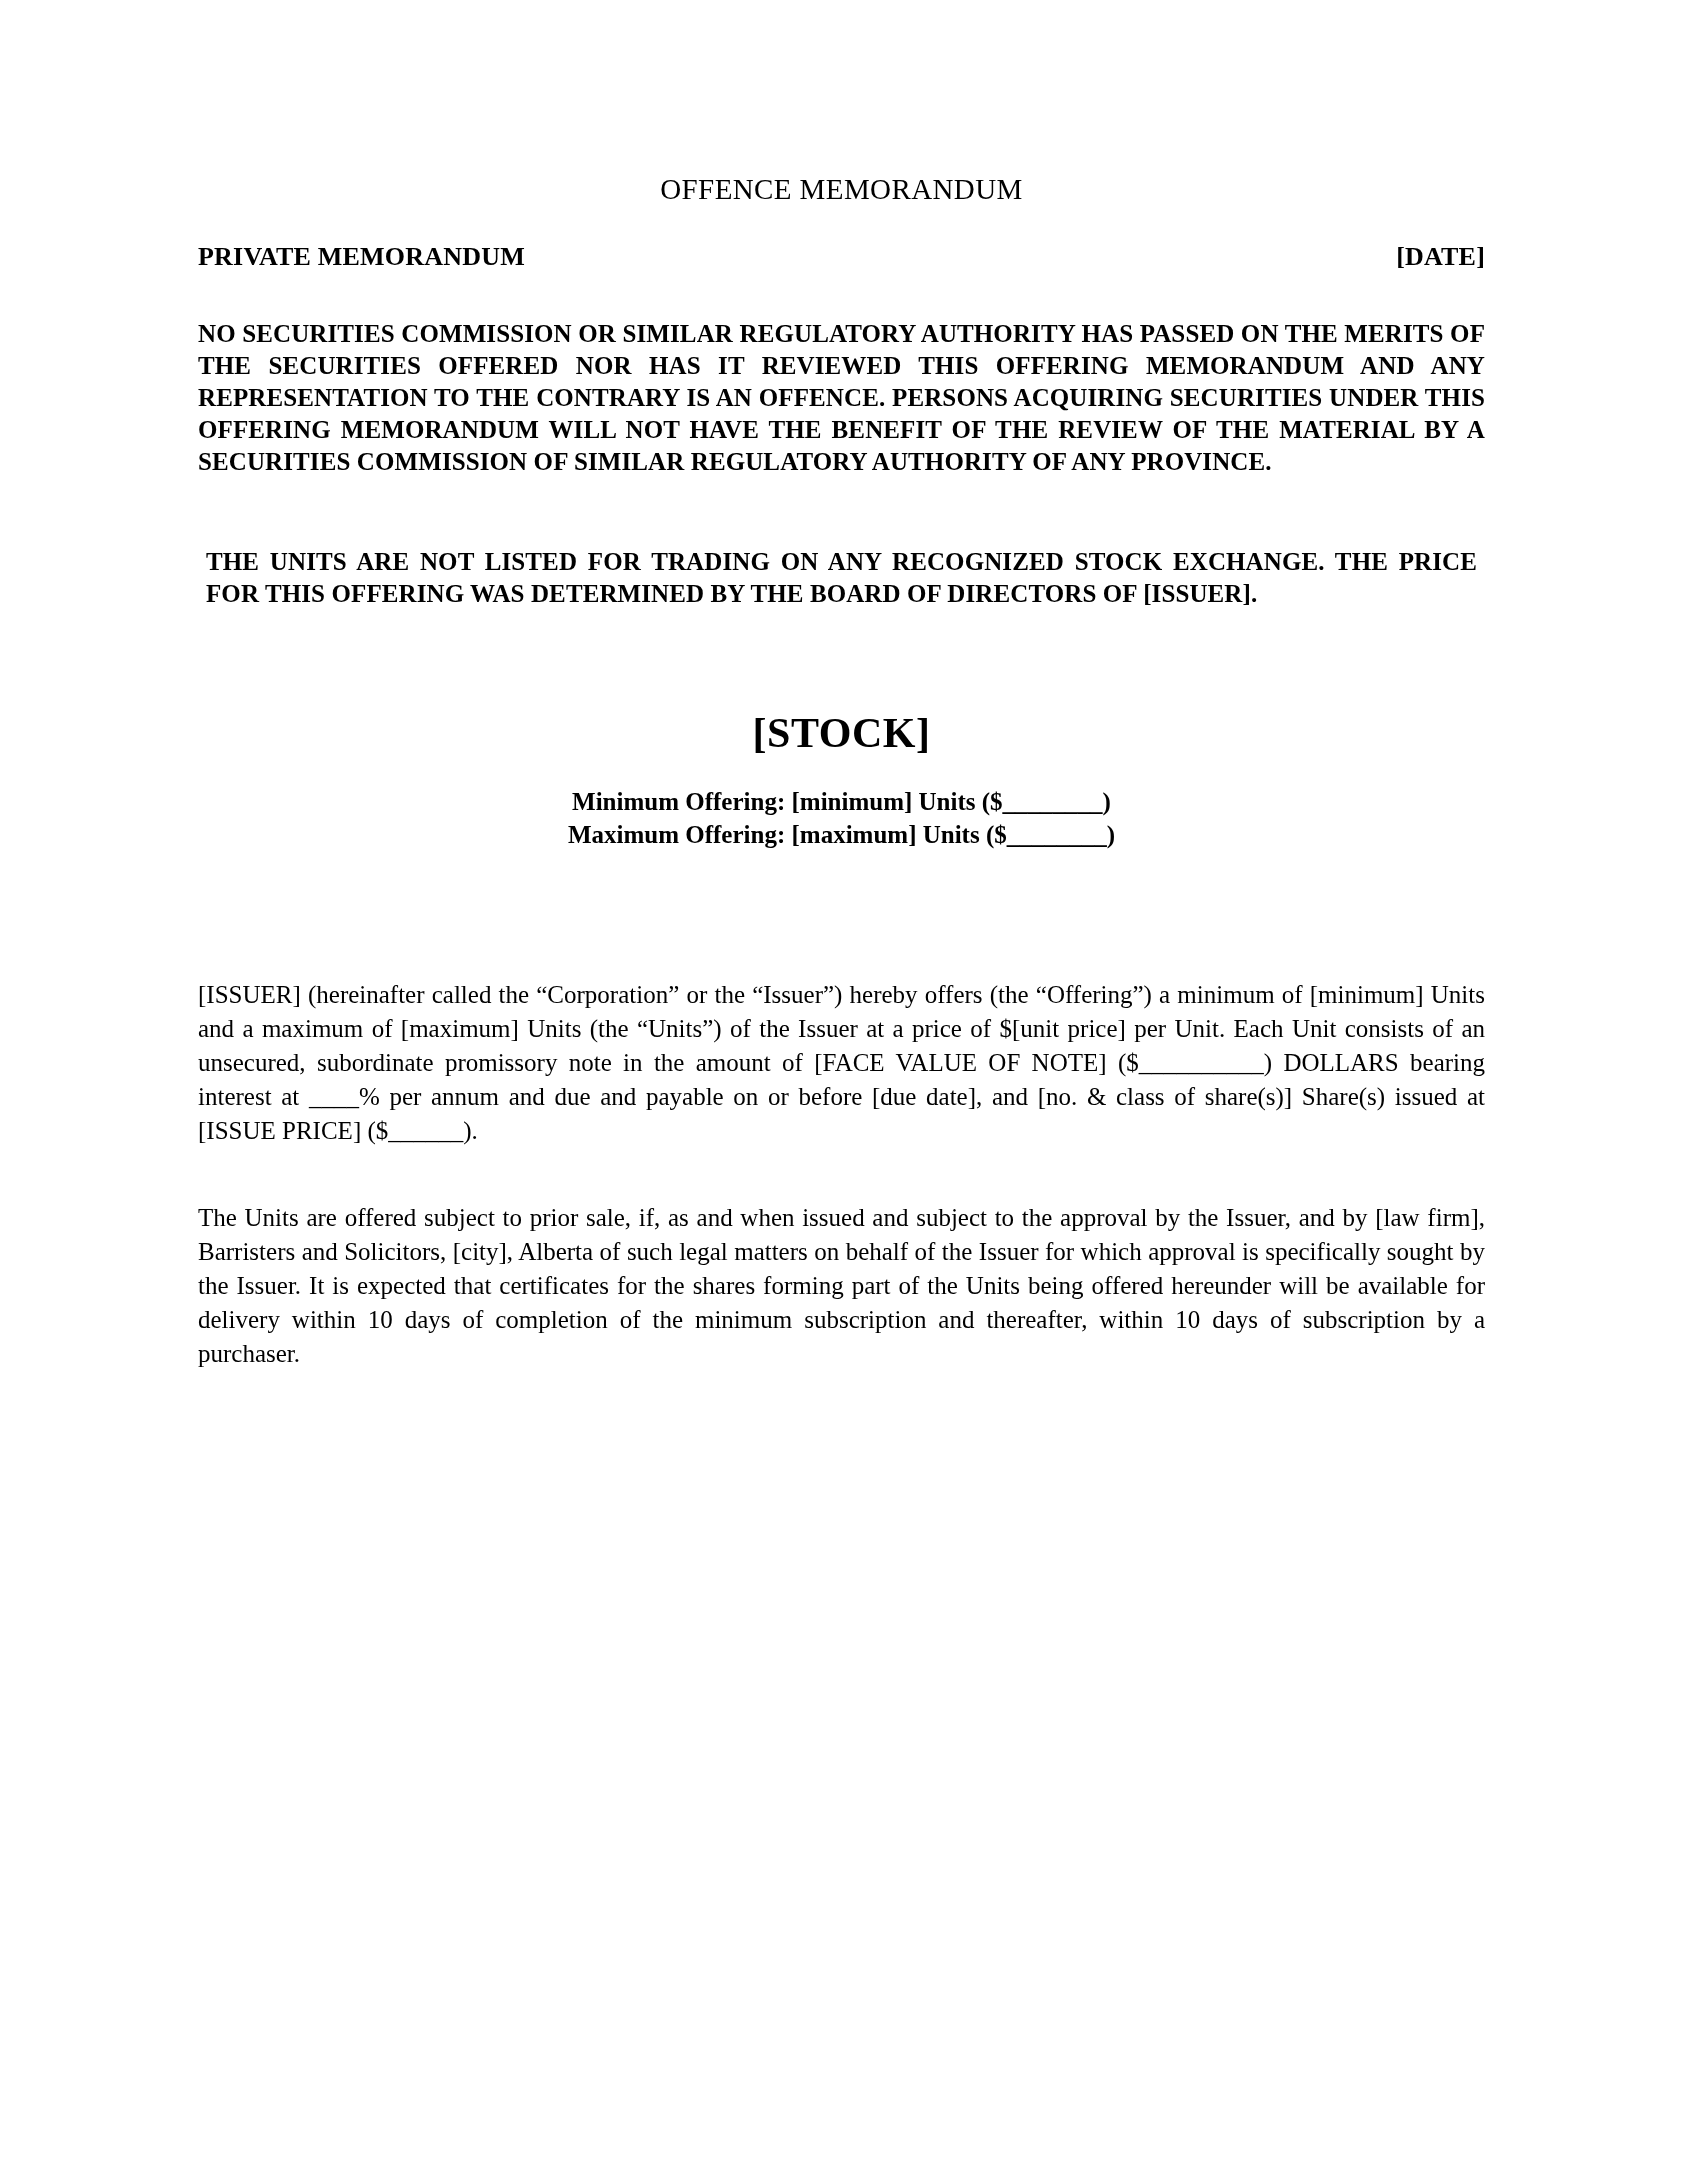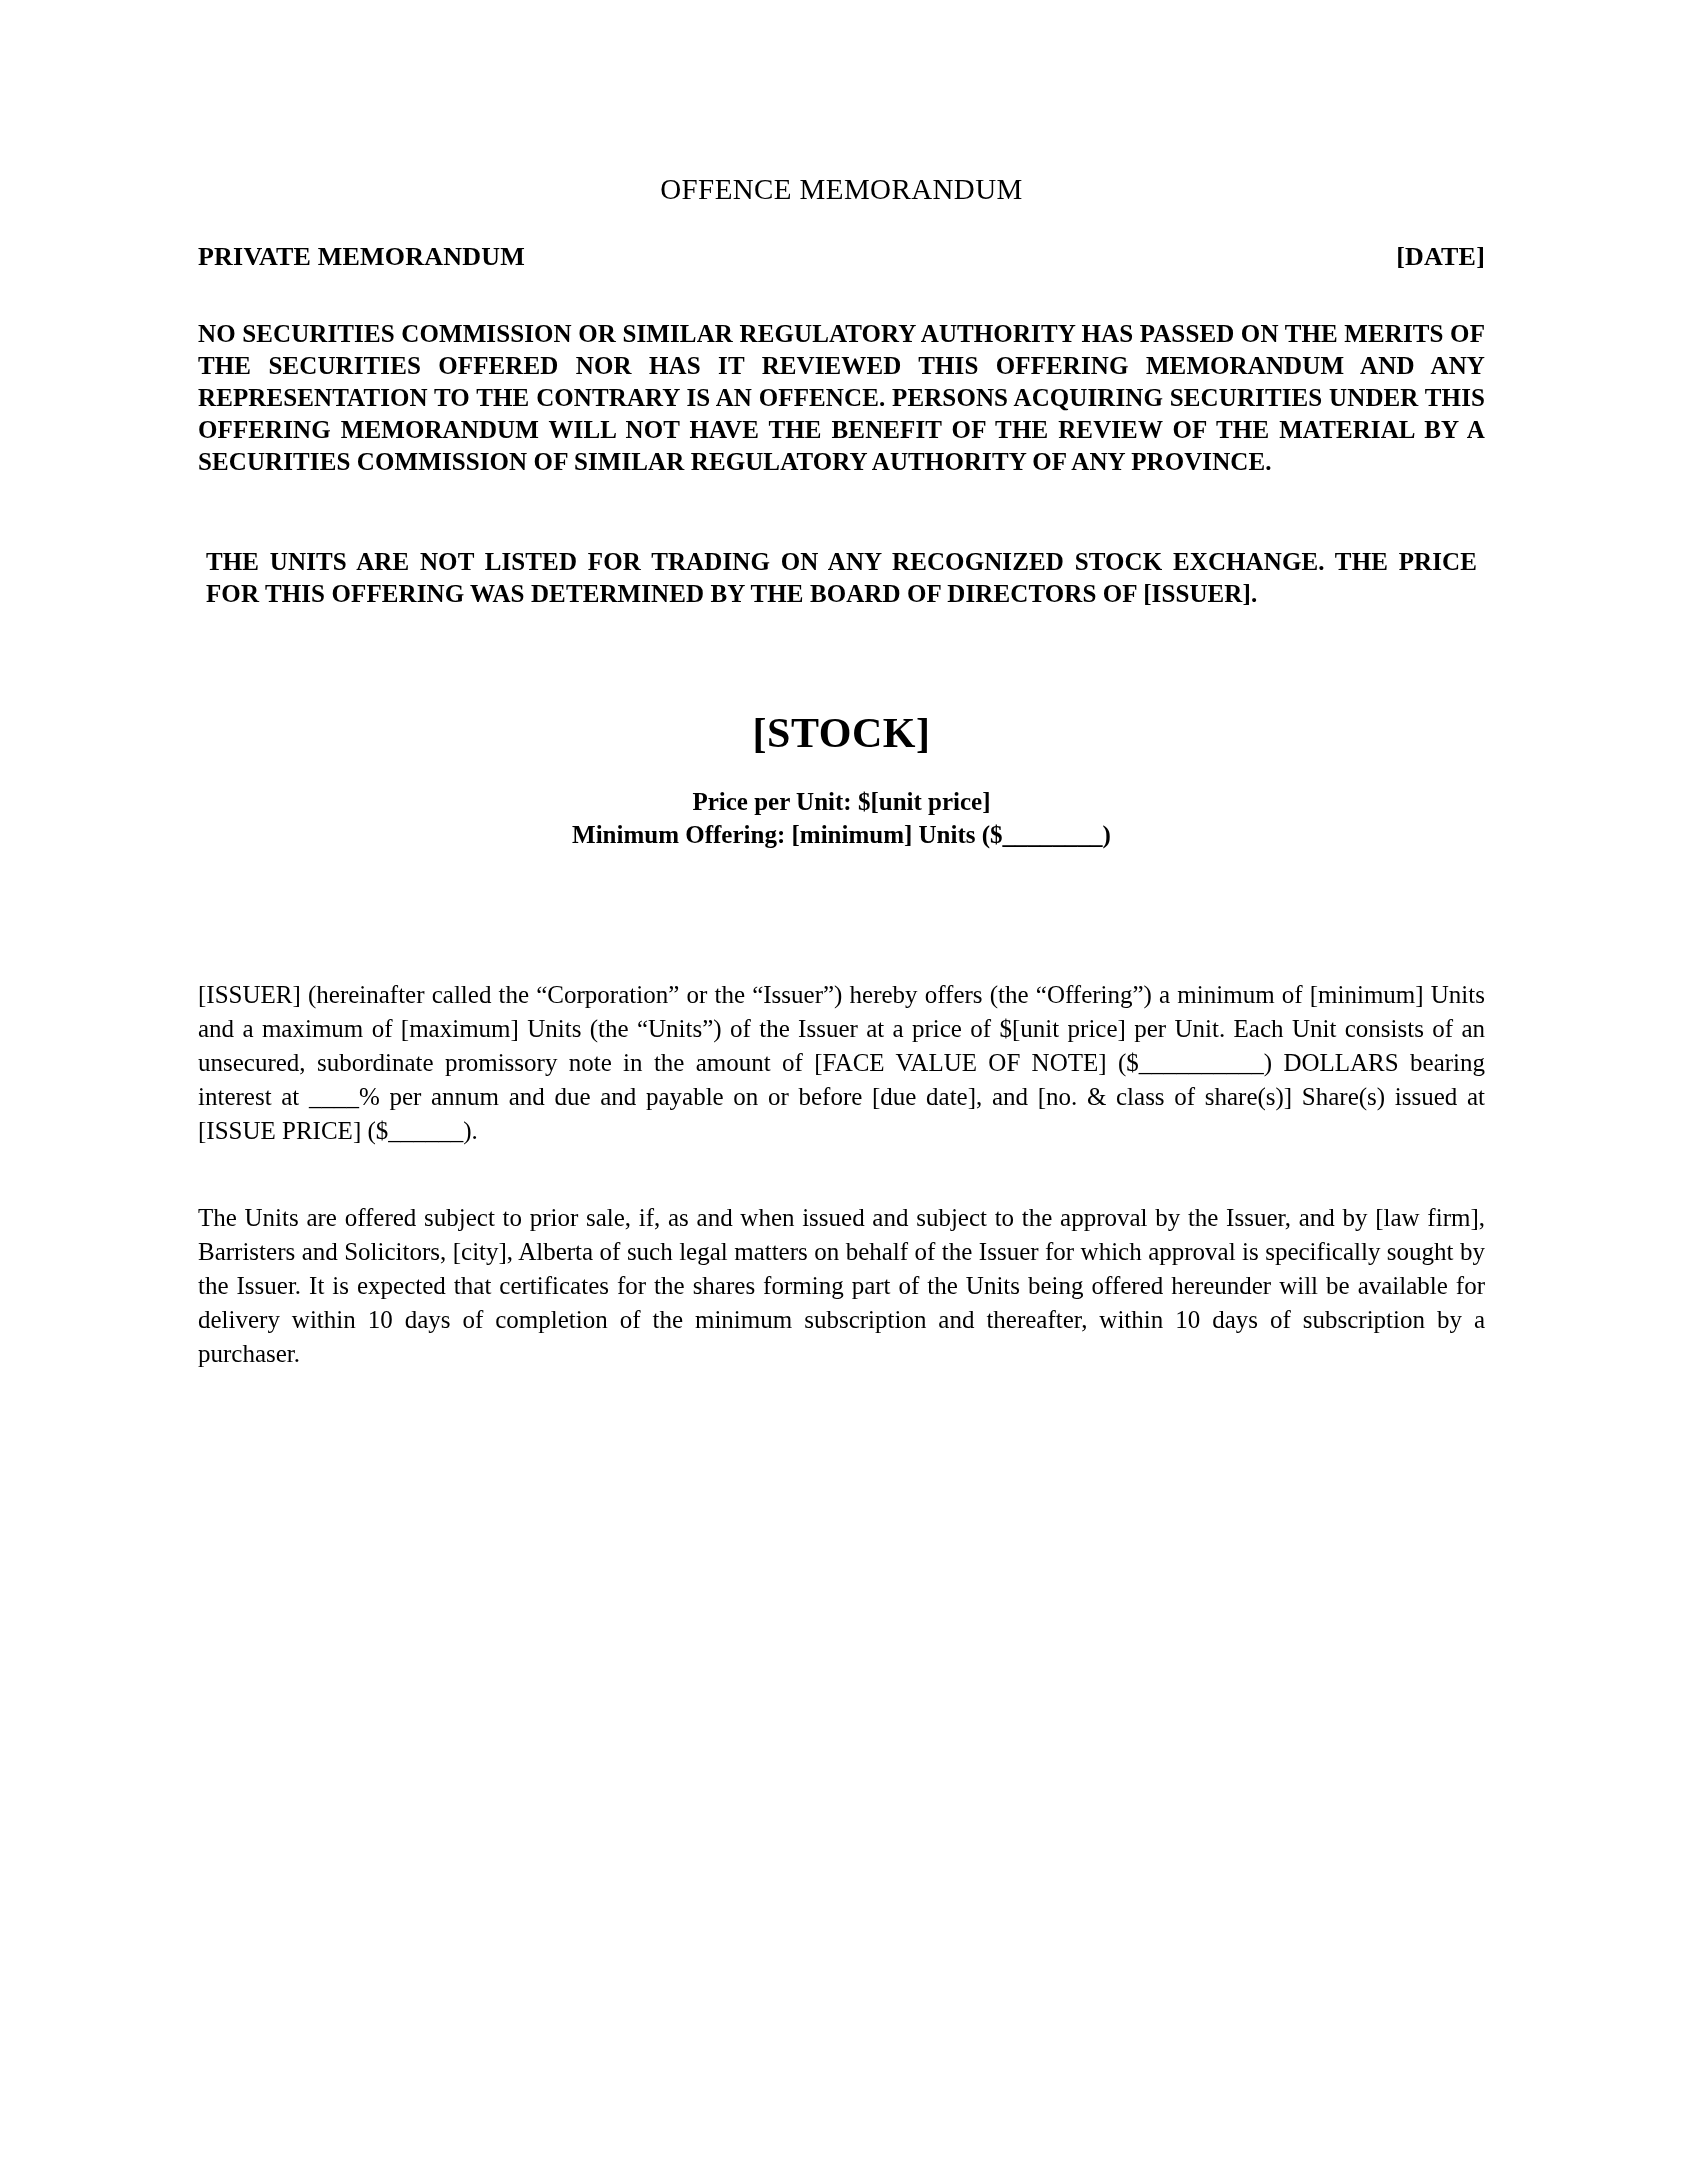--- a/index.html
+++ b/index.html
@@ -87,22 +87,22 @@
     <div>[DATE]</div>
   </div>
 
   <div class="legend-block">NO SECURITIES COMMISSION OR SIMILAR REGULATORY AUTHORITY HAS PASSED ON THE MERITS OF THE SECURITIES OFFERED NOR HAS IT REVIEWED THIS OFFERING MEMORANDUM AND ANY REPRESENTATION TO THE CONTRARY IS AN OFFENCE. PERSONS ACQUIRING SECURITIES UNDER THIS OFFERING MEMORANDUM WILL NOT HAVE THE BENEFIT OF THE REVIEW OF THE MATERIAL BY A SECURITIES COMMISSION OF SIMILAR REGULATORY AUTHORITY OF ANY PROVINCE.</div>
 
   <div class="legend-block second">THE UNITS ARE NOT LISTED FOR TRADING ON ANY RECOGNIZED STOCK EXCHANGE. THE PRICE FOR THIS OFFERING WAS DETERMINED BY THE BOARD OF DIRECTORS OF [ISSUER].</div>
 
   <div class="issuer-name">[STOCK]</div>
 
   <div class="price-block">
-    <div>Price per Unit: $[unit price]</div>
     <div>Minimum Offering: [minimum] Units ($________)</div>
+    <div>Maximum Offering: [maximum] Units ($________)</div>
   </div>
 
   <div class="body-para p1">[ISSUER] (hereinafter called the “Corporation” or the “Issuer”) hereby offers (the “Offering”) a minimum of [minimum] Units and a maximum of [maximum] Units (the “Units”) of the Issuer at a price of $[unit price] per Unit. Each Unit consists of an unsecured, subordinate promissory note in the amount of [FACE VALUE OF NOTE] ($__________) DOLLARS bearing interest at ____% per annum and due and payable on or before [due date], and [no. &amp; class of share(s)] Share(s) issued at [ISSUE PRICE] ($______).</div>
 
   <div class="body-para">The Units are offered subject to prior sale, if, as and when issued and subject to the approval by the Issuer, and by [law firm], Barristers and Solicitors, [city], Alberta of such legal matters on behalf of the Issuer for which approval is specifically sought by the Issuer. It is expected that certificates for the shares forming part of the Units being offered hereunder will be available for delivery within 10 days of completion of the minimum subscription and thereafter, within 10 days of subscription by a purchaser.</div>
 
 </div>
 
 
 </body></html>

